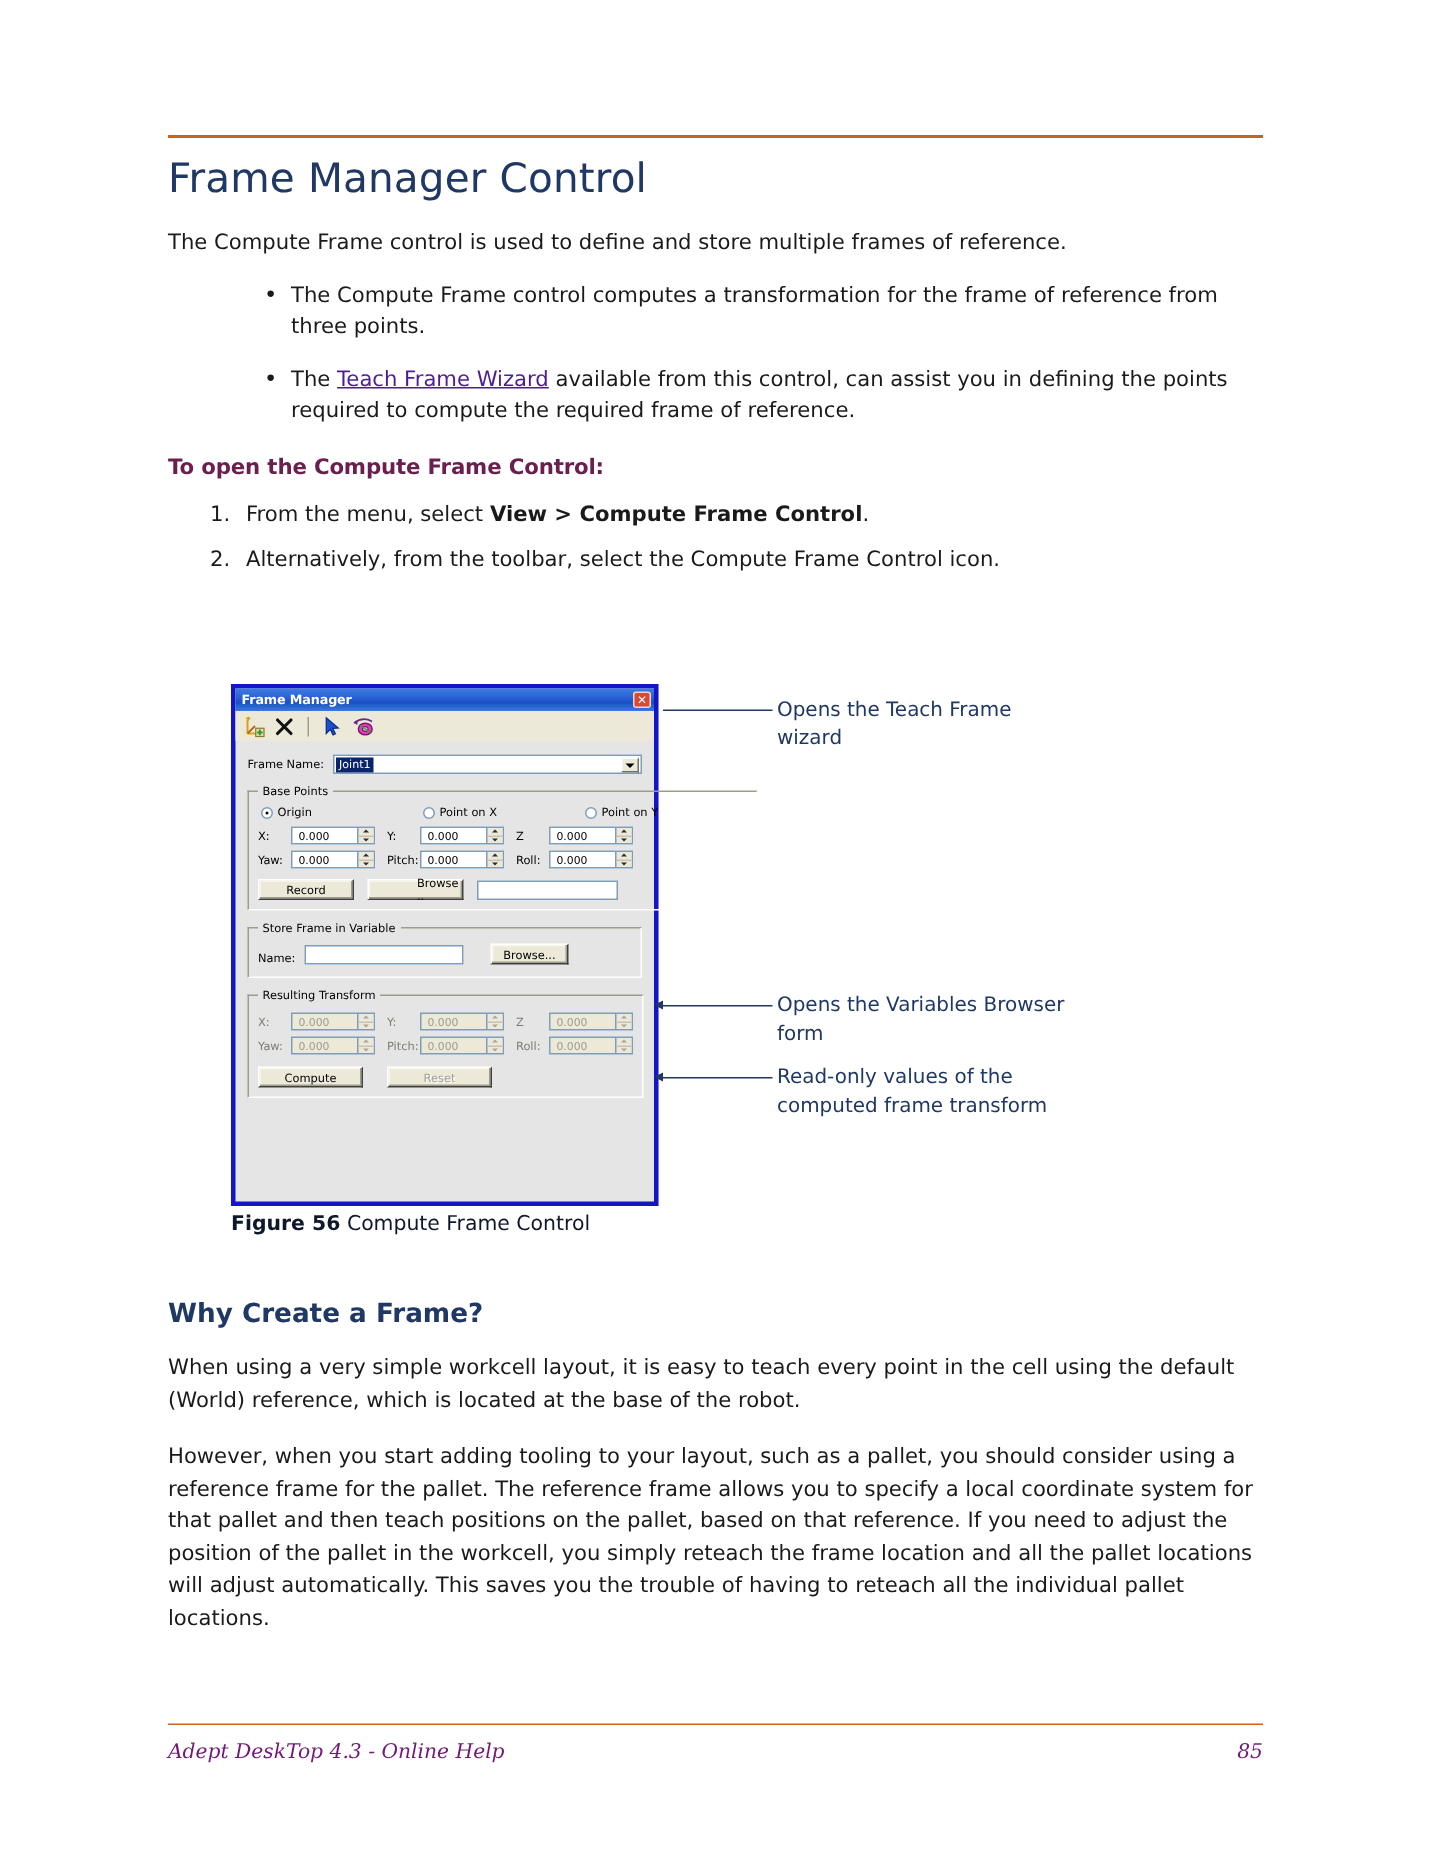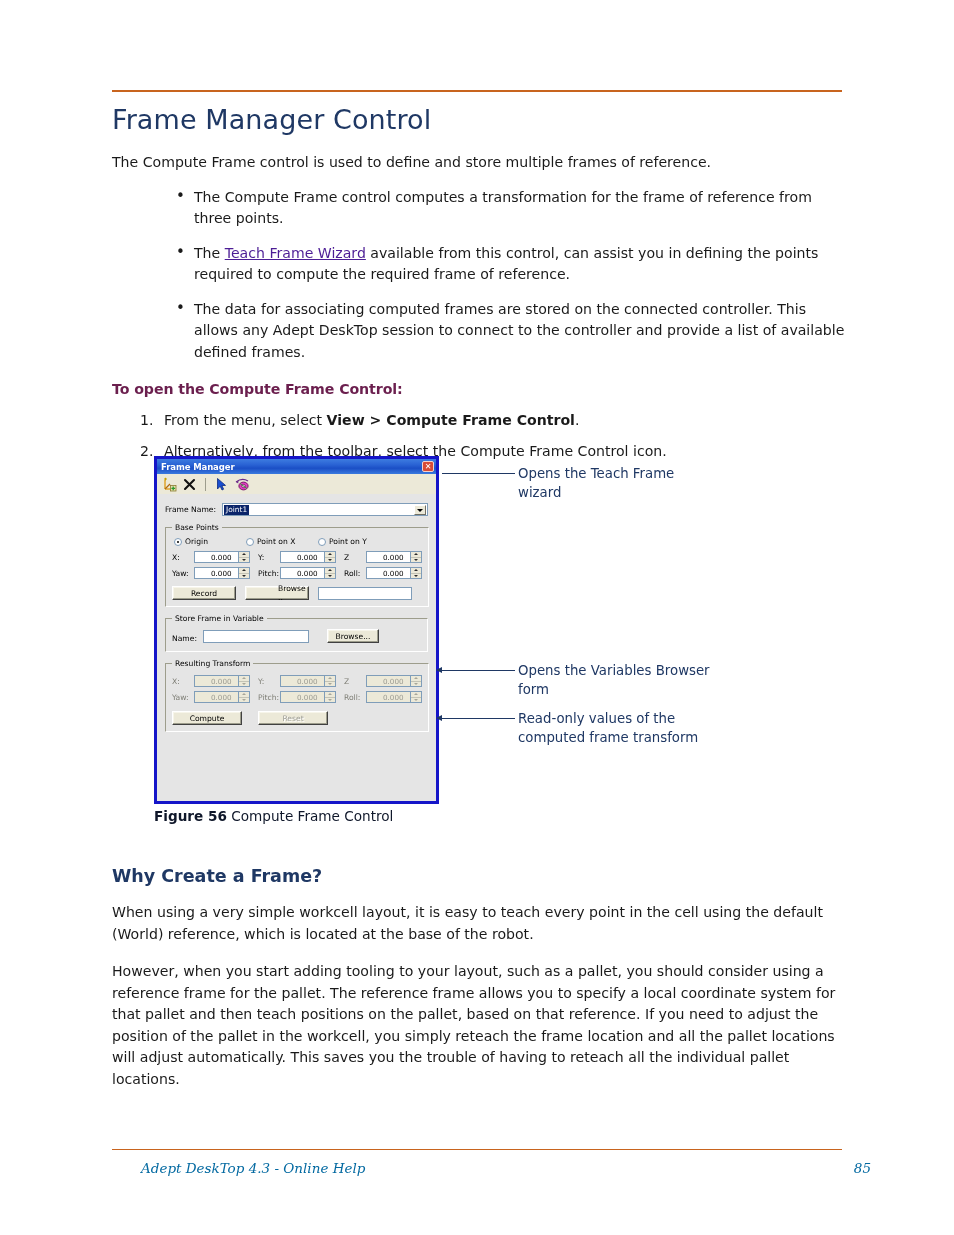--- a/index.html
+++ b/index.html
@@ -40,22 +40,21 @@
   .footer {
     position: absolute;
     left: 112px; top: 1160px;
     width: 730px;
     display: flex;
     justify-content: space-between;
     align-items: baseline;
     font-family: "DejaVu Serif", serif;
     font-style: italic;
     font-size: 13.5px;
-    color: #0369a1;
-    margin-left: 29px;
+    color: #701a75;
   }
   .footer .pageno { font-size: 13.5px; }
 
   
   .content {
     position: absolute;
     left: 112px;
     top: 100px;
     width: 730px;
   }
@@ -286,21 +285,21 @@
   .radio-row {
     display: flex;
     align-items: center;
     gap: 0;
     margin: 2px 0 5px 2px;
   }
   .radio-item {
     display: flex;
     align-items: center;
     gap: 3px;
-    width: 72px;
+    width: 108px;
   }
   .radio {
     width: 8px; height: 8px;
     border: 1px solid #7f9db9;
     border-radius: 50%;
     background: #fff;
     box-sizing: border-box;
     position: relative;
     flex: none;
   }
@@ -330,21 +329,21 @@
     border: 1px solid #7f9db9;
     background: #fff;
     height: 12px;
     width: 56px;
     box-sizing: border-box;
   }
   .spin .val {
     flex: 1;
     font-size: 7.2px;
     color: #000;
-    padding-left: 16px;
+    padding-left: 4px;
     line-height: 11px;
     overflow: hidden;
     white-space: nowrap;
   }
   .spin.ro { background: #ece9d8; }
   .spin.ro .val { color: #9b9b92; }
   .spin .updn {
     width: 10px;
     border-left: 1px solid #7f9db9;
     background: #ece9d8;
@@ -457,21 +456,20 @@
 
   <div class="content">
 
     <h1 class="title">Frame Manager Control</h1>
 
     <p class="body">The Compute Frame control is used to define and store multiple frames of reference.</p>
 
     <ul class="bullets">
       <li><span>The Compute Frame control computes a transformation for the frame of reference from three points.</span></li>
       <li><span>The </span><a class="doclink" href="#">Teach Frame Wizard</a><span> available from this control, can assist you in defining the points required to compute the required frame of reference.</span></li>
-      <li><span>The data for associating computed frames are stored on the connected controller. This allows any Adept DeskTop session to connect to the controller and provide a list of available defined frames.</span></li>
     </ul>
 
     <h3 class="subhead">To open the Compute Frame Control:</h3>
 
     <ol class="steps">
       <li><span>From the menu, select </span><b>View &gt; Compute Frame Control</b><span>.</span></li>
       <li><span>Alternatively, from the toolbar, select the Compute Frame Control icon.</span></li>
     </ol>
 
   </div>

